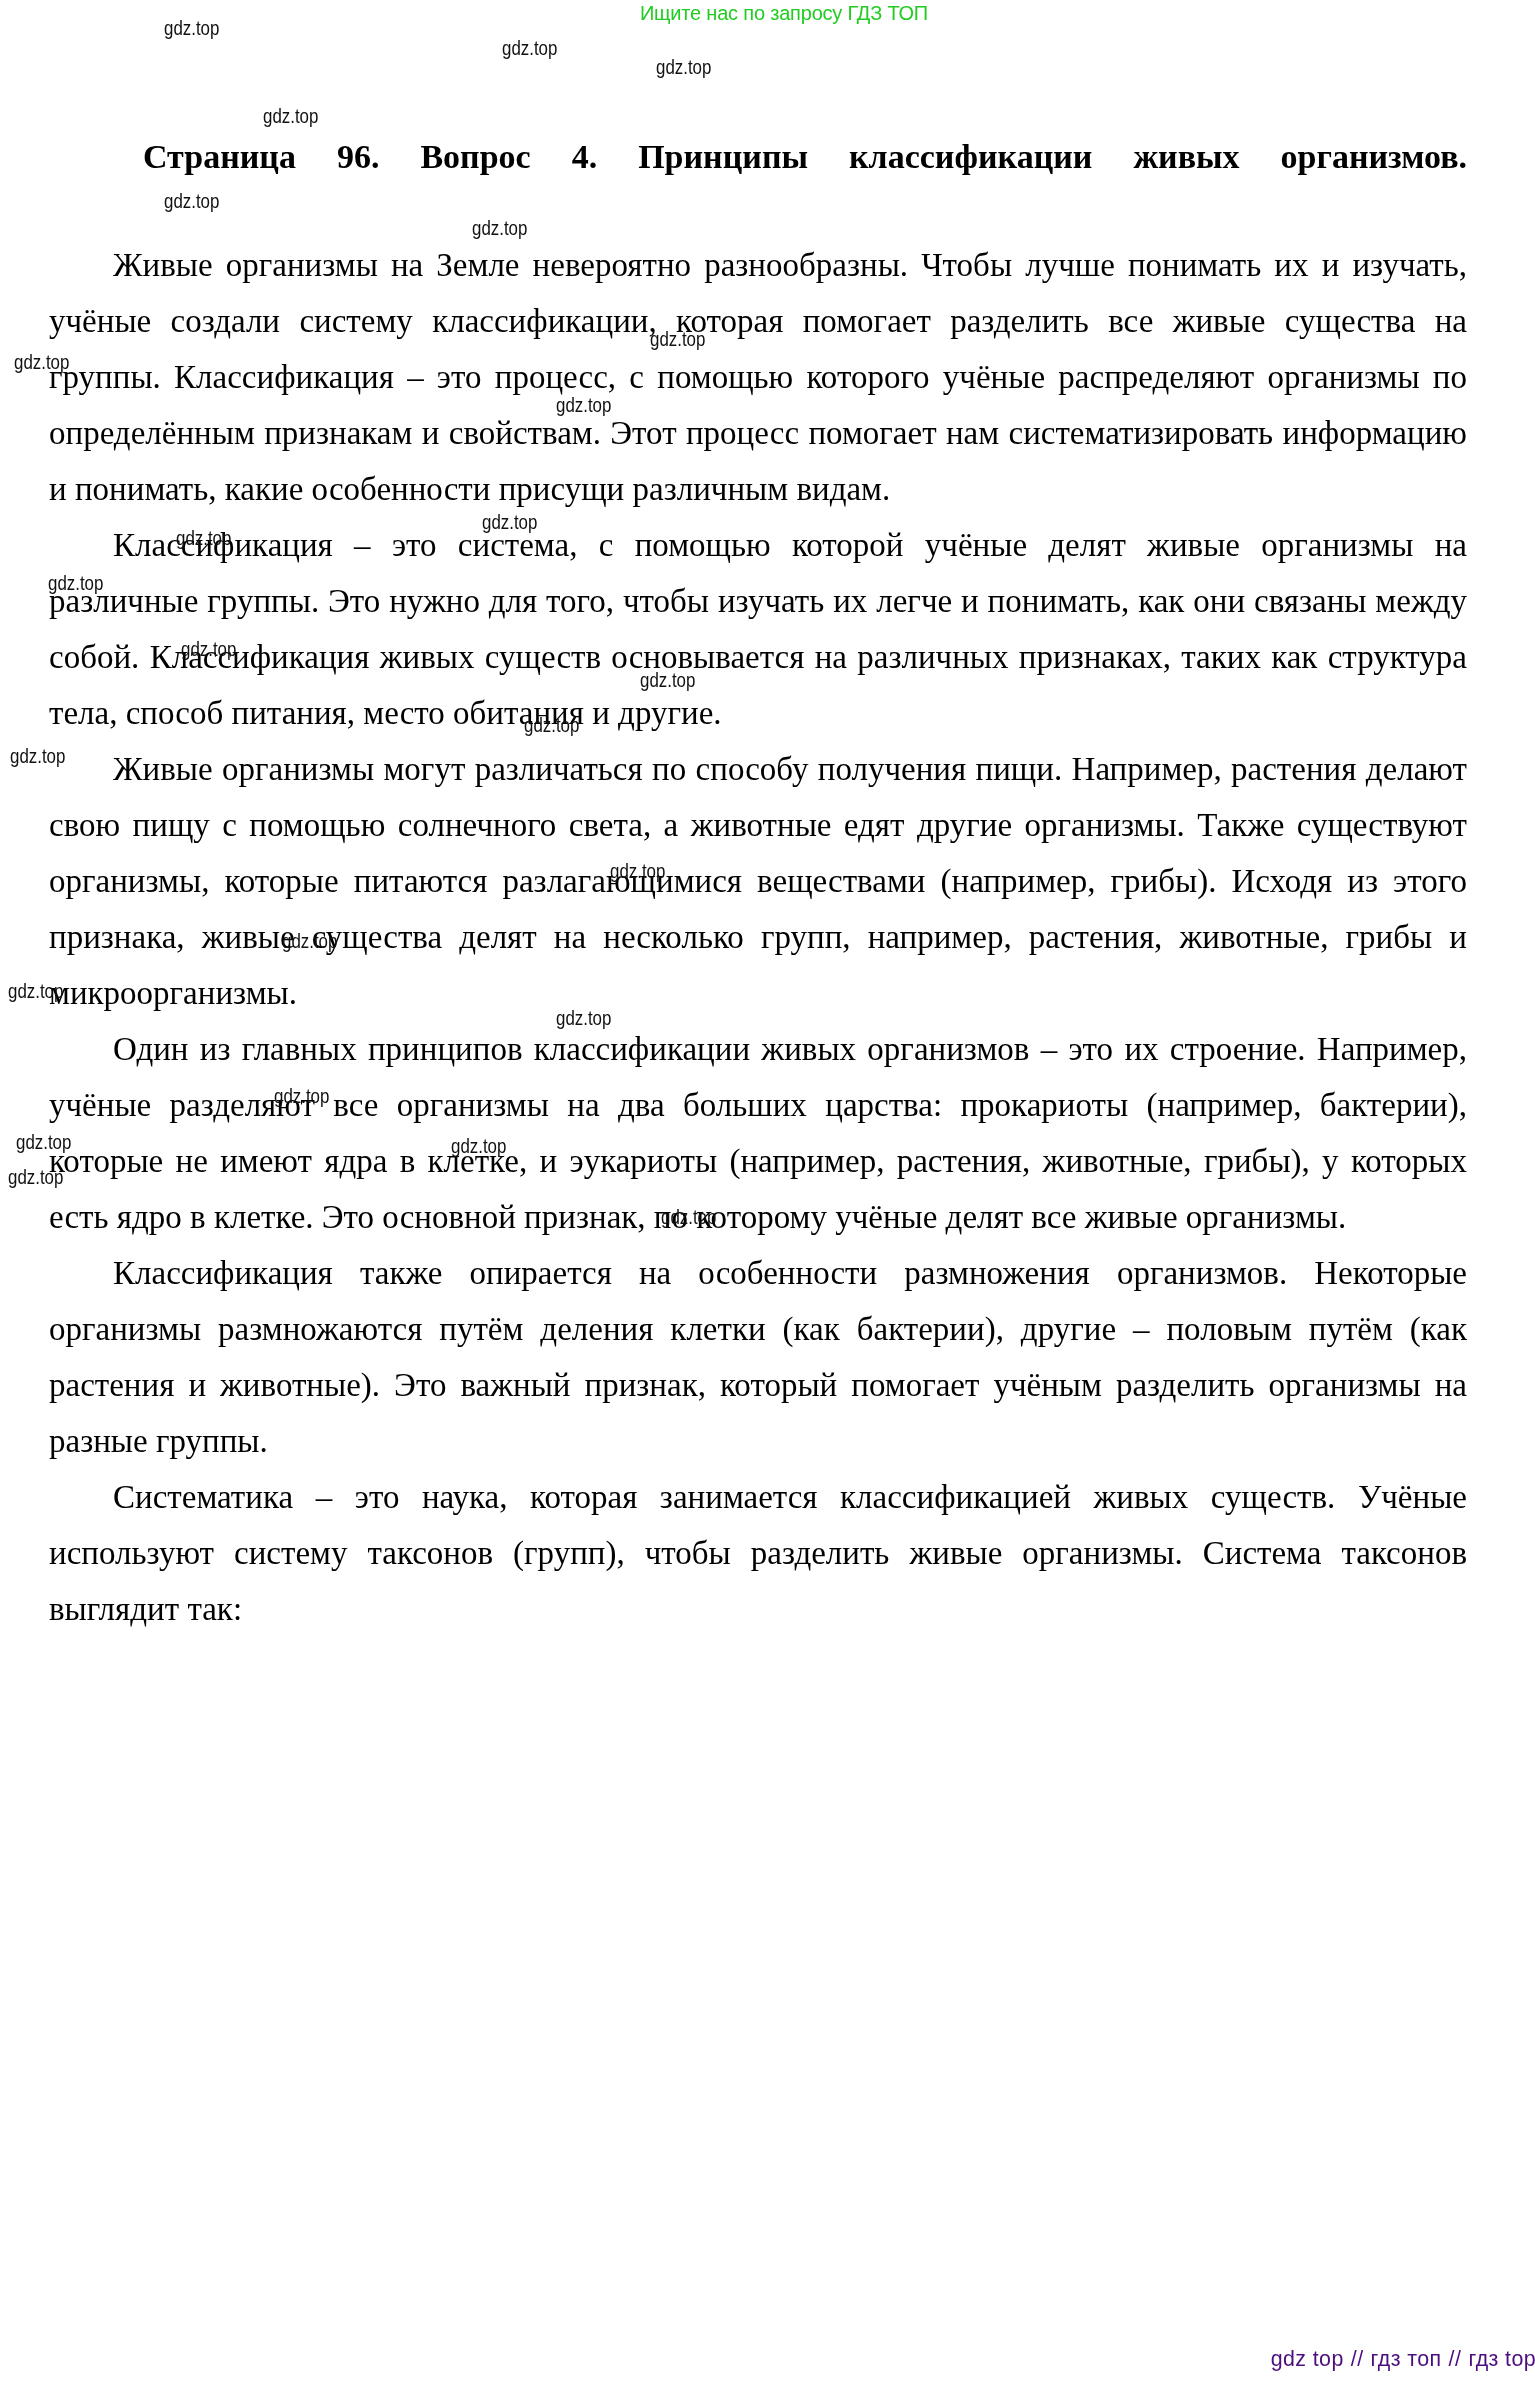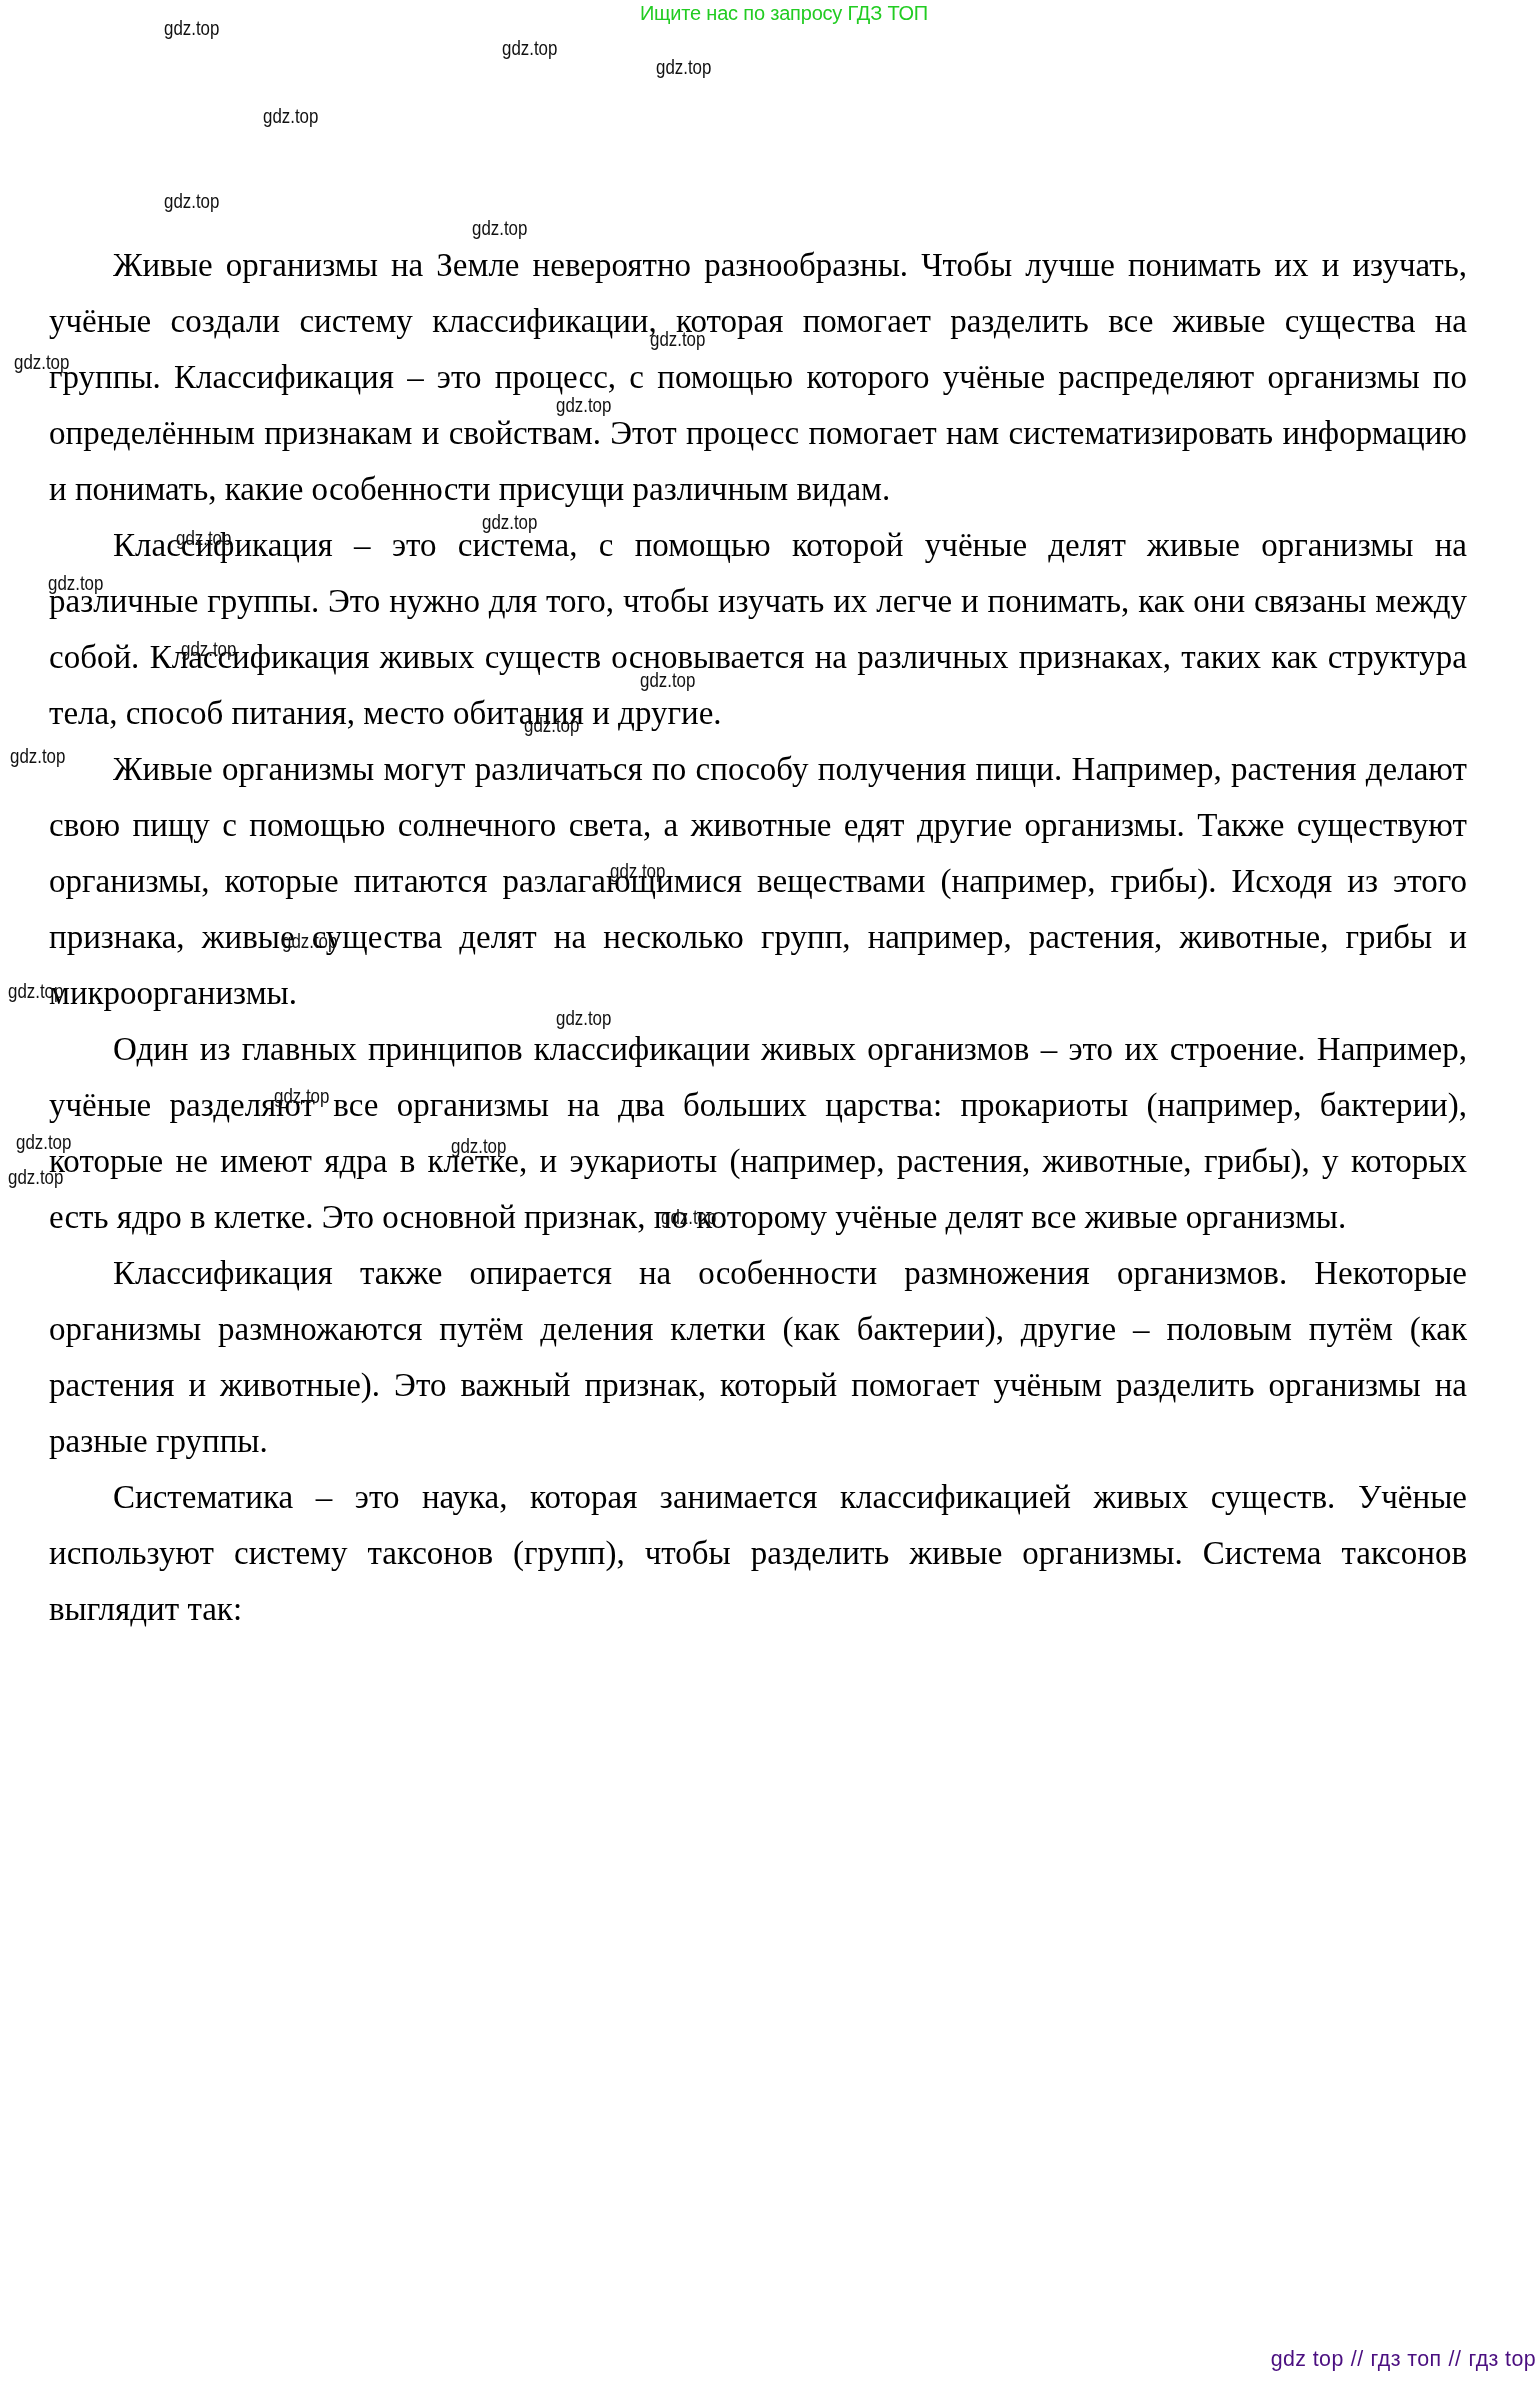--- a/index.html
+++ b/index.html
@@ -102,20 +102,21 @@
   }
   .site-footer .sep { padding: 0 7.1px; }
 </style>
 </head>
 <body>
 
 <div class="promo-banner" style="color: rgb(34, 204, 34);">Ищите нас по запросу ГДЗ ТОП</div>
 
 <div class="page">
 
+  <h1 class="doc-heading">Страница 96. Вопрос 4. Принципы классификации живых организмов.</h1>
 
   <div class="body-block">
     <p class="para">Живые организмы на Земле невероятно разнообразны. Чтобы лучше понимать их и изучать, учёные создали систему классификации, которая помогает разделить все живые существа на группы. Классификация – это процесс, с помощью которого учёные распределяют организмы по определённым признакам и свойствам. Этот процесс помогает нам систематизировать информацию и понимать, какие особенности присущи различным видам.</p>
     <p class="para">Классификация – это система, с помощью которой учёные делят живые организмы на различные группы. Это нужно для того, чтобы изучать их легче и понимать, как они связаны между собой. Классификация живых существ основывается на различных признаках, таких как структура тела, способ питания, место обитания и другие.</p>
     <p class="para">Живые организмы могут различаться по способу получения пищи. Например, растения делают свою пищу с помощью солнечного света, а животные едят другие организмы. Также существуют организмы, которые питаются разлагающимися веществами (например, грибы). Исходя из этого признака, живые существа делят на несколько групп, например, растения, животные, грибы и микроорганизмы.</p>
     <p class="para">Один из главных принципов классификации живых организмов – это их строение. Например, учёные разделяют все организмы на два больших царства: прокариоты (например, бактерии), которые не имеют ядра в клетке, и эукариоты (например, растения, животные, грибы), у которых есть ядро в клетке. Это основной признак, по которому учёные делят все живые организмы.</p>
     <p class="para">Классификация также опирается на особенности размножения организмов. Некоторые организмы размножаются путём деления клетки (как бактерии), другие – половым путём (как растения и животные). Это важный признак, который помогает учёным разделить организмы на разные группы.</p>
     <p class="para last-justify">Систематика – это наука, которая занимается классификацией живых существ. Учёные используют систему таксонов (групп), чтобы разделить живые организмы. Система таксонов выглядит так:</p>
   </div>
 

